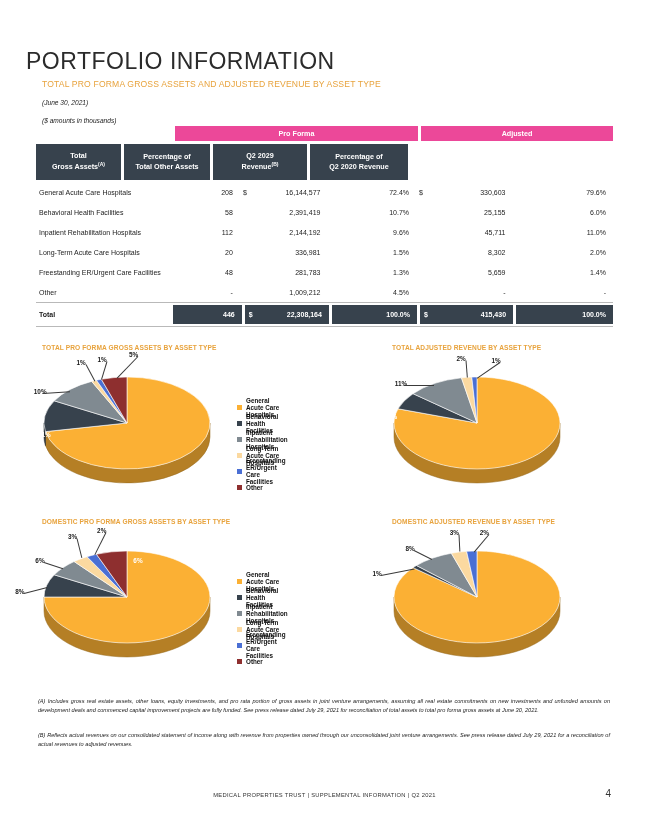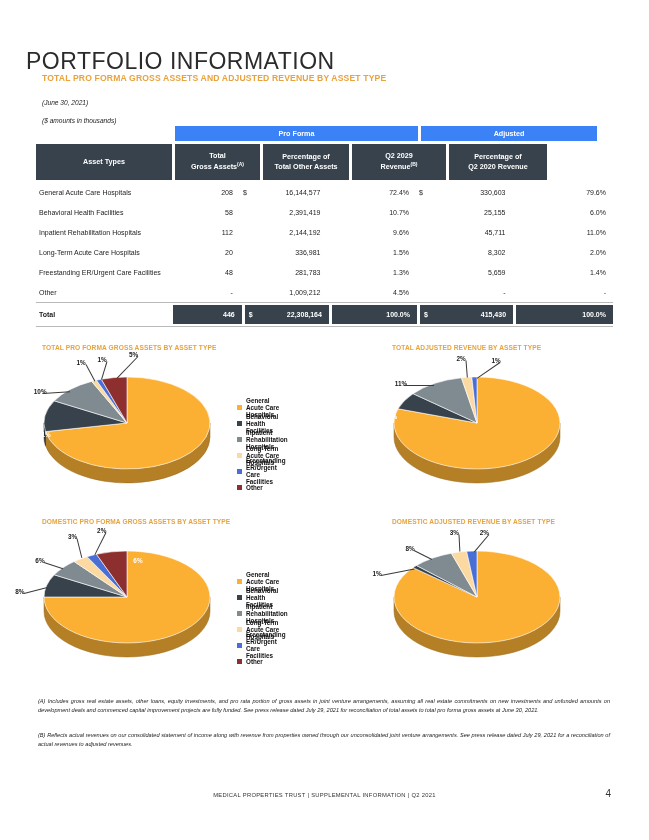--- a/index.html
+++ b/index.html
@@ -1,28 +1,28 @@
 <!DOCTYPE html>
 <html><head>
 <meta charset="utf-8">
 <style>
   html,body{margin:0;padding:0;background:#8a8a8a;}
   body{font-family:"Liberation Sans", sans-serif;}
   .page{width:649px;height:840px;background:#ffffff;position:relative;overflow:hidden;box-sizing:border-box;}
   .title{position:absolute;left:26px;top:48px;font-size:23px;letter-spacing:.5px;color:#2b2b2b;font-weight:400;}
-  .subtitle{position:absolute;left:42px;top:73px;font-size:8.6px;font-weight:bold;color:#e8a33d;letter-spacing:.15px;}
+  .subtitle{position:absolute;left:42px;top:79px;font-size:8.6px;font-weight:normal;color:#e8a33d;letter-spacing:.15px;}
   .asof{position:absolute;left:42px;top:99px;font-size:6.6px;font-style:italic;color:#222;}
   .amounts{position:absolute;left:42px;top:117px;font-size:6.6px;font-style:italic;color:#222;}
 
   
   .tbl{position:absolute;left:36px;top:126px;width:577px;}
   .grphdr{display:flex;height:15px;margin-left:139px;}
-  .grphdr .cell{background:#3b82f6;color:#fff;font-size:7.2px;font-weight:bold;display:flex;align-items:center;justify-content:center;margin-right:3px;}
+  .grphdr .cell{background:#ec4899;color:#fff;font-size:7.2px;font-weight:bold;display:flex;align-items:center;justify-content:center;margin-right:3px;}
   .g1{width:243px;}
-  .g2{width:176px;margin-right:0 !important;}
+  .g2{width:192px;margin-right:0 !important;}
   .colhdr{display:flex;height:36px;margin-top:3px;}
   .colhdr .cell{background:#37424d;color:#fff;font-size:7.2px;font-weight:bold;display:flex;flex-direction:column;align-items:center;justify-content:center;margin-right:3px;line-height:1.45;text-align:center;}
   .c0{width:136px;}
   .c1{width:69px;}
   .c2{width:85px;}
   .c3{width:86px;}
   .c4{width:94px;}
   .c5{width:98px;margin-right:0 !important;}
   .sup{font-size:5px;vertical-align:super;}
   .rows{margin-top:2px;}
@@ -70,23 +70,20 @@
   <div class="subtitle">TOTAL PRO FORMA GROSS ASSETS AND ADJUSTED REVENUE BY ASSET TYPE</div>
   <div class="asof">(June 30, 2021)</div>
   <div class="amounts">($ amounts in thousands)</div>
 
   <div class="tbl">
     <div class="grphdr">
       <div class="cell g1">Pro Forma</div>
       <div class="cell g2">Adjusted</div>
     </div>
     <div class="colhdr">
-      <div class="cell c0">
-        <span>Asset Types</span>
-      </div>
       <div class="cell c2">
         <span>Total</span>
         <span><span>Gross Assets</span><span class="sup">(A)</span></span>
       </div>
       <div class="cell c3">
         <span>Percentage of</span>
         <span>Total Other Assets</span>
       </div>
       <div class="cell c4">
         <span>Q2 2029</span>

